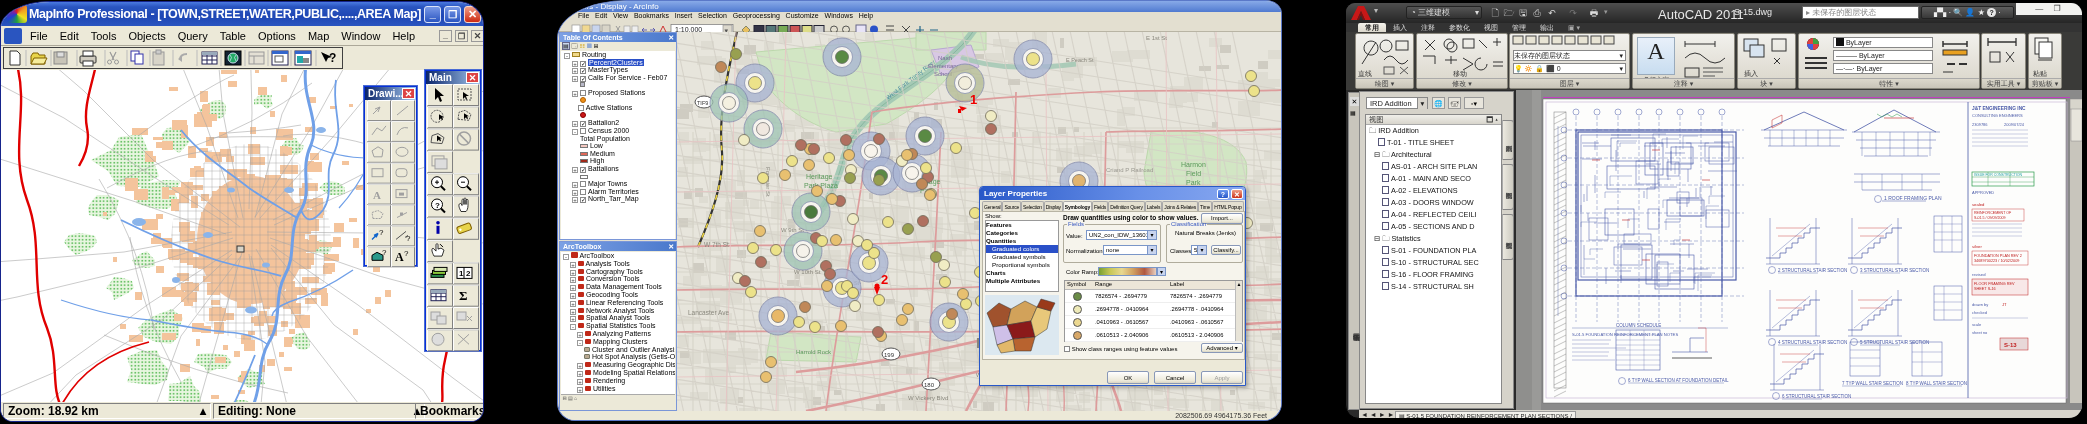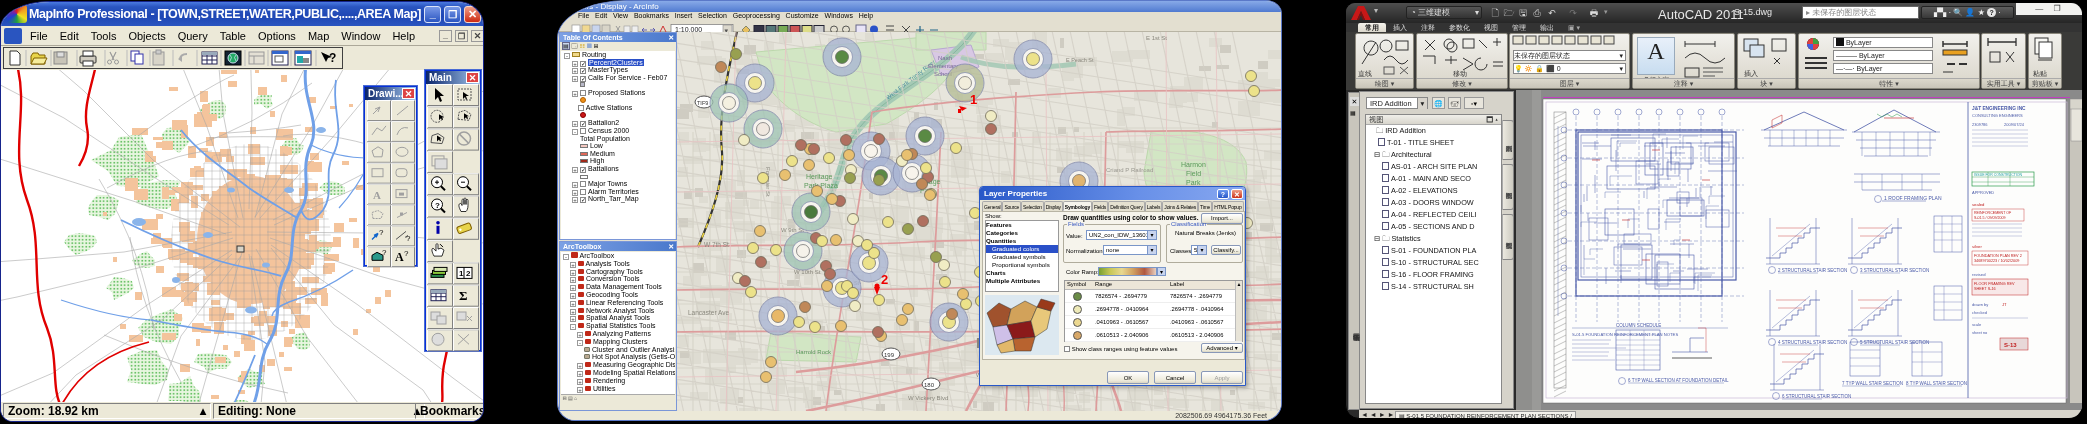--- a/index.html
+++ b/index.html
@@ -1838,21 +1838,21 @@
     <div style="position:absolute;top:4px;left:1px;width:9px;height:9px;background:#ddd;font-size:7px;line-height:9px;text-align:center">✕</div>
     <div style="position:absolute;top:16px;left:1px;width:9px;height:16px;font-size:6px">▦</div>
     <div style="writing-mode:vertical-rl;font-size:7px;color:#333;position:absolute;top:235px;left:2px">图纸集管理器</div>
   </div>
   <div style="position:absolute;left:6px;top:5px;width:62px;height:12px;background:#fff;border:1px solid #888;font-size:7.5px;line-height:11px;padding-left:3px;color:#222">IRD Addition<span style="float:right;background:#d8d4cc;width:10px;text-align:center;border-left:1px solid #888">▾</span></div>
   <span style="position:absolute;left:72px;top:5px;width:13px;height:12px;background:#e8e5dc;border:1px solid #999;font-size:7px;text-align:center;line-height:11px">🌐</span>
   <span style="position:absolute;left:88px;top:5px;width:13px;height:12px;background:#e8e5dc;border:1px solid #999;font-size:7px;text-align:center;line-height:11px">🖅</span>
       <span style="position:absolute;left:104px;top:5px;width:20px;height:12px;background:#e8e5dc;border:1px solid #999;font-size:7px;text-align:center;line-height:11px">▫▾</span>
   <div style="position:absolute;left:5px;top:22px;width:137px;height:290px;background:#fff;border:1px solid #888;font-size:7.3px;color:#111;overflow:hidden">
     <div style="height:10px;background:linear-gradient(#f0efea,#d8d5cc);border-bottom:1px solid #aaa;line-height:10px;padding-left:3px;color:#333">视图 <span style="float:right;margin-right:3px">🗖 ▴</span></div>
-    <div class="si" style="padding-left:10px">🗀 IRD Addition</div>
+    <div class="si" style="padding-left:3px">🗀 IRD Addition</div>
     <div class="si" style="padding-left:12px"><span class="sico"></span>T-01 - TITLE SHEET</div>
     <div class="si" style="padding-left:8px">⊟ 🗀 Architectural</div>
     <div class="si" style="padding-left:16px"><span class="sico"></span>AS-01 - ARCH SITE PLAN</div>
     <div class="si" style="padding-left:16px"><span class="sico"></span>A-01 - MAIN AND SECO</div>
     <div class="si" style="padding-left:16px"><span class="sico"></span>A-02 - ELEVATIONS</div>
     <div class="si" style="padding-left:16px"><span class="sico"></span>A-03 - DOORS WINDOW</div>
     <div class="si" style="padding-left:16px"><span class="sico"></span>A-04 - REFLECTED CEILI</div>
     <div class="si" style="padding-left:16px"><span class="sico"></span>A-05 - SECTIONS AND D</div>
     <div class="si" style="padding-left:8px">⊟ 🗀 Statistics</div>
     <div class="si" style="padding-left:16px"><span class="sico"></span>S-01 - FOUNDATION PLA</div>

